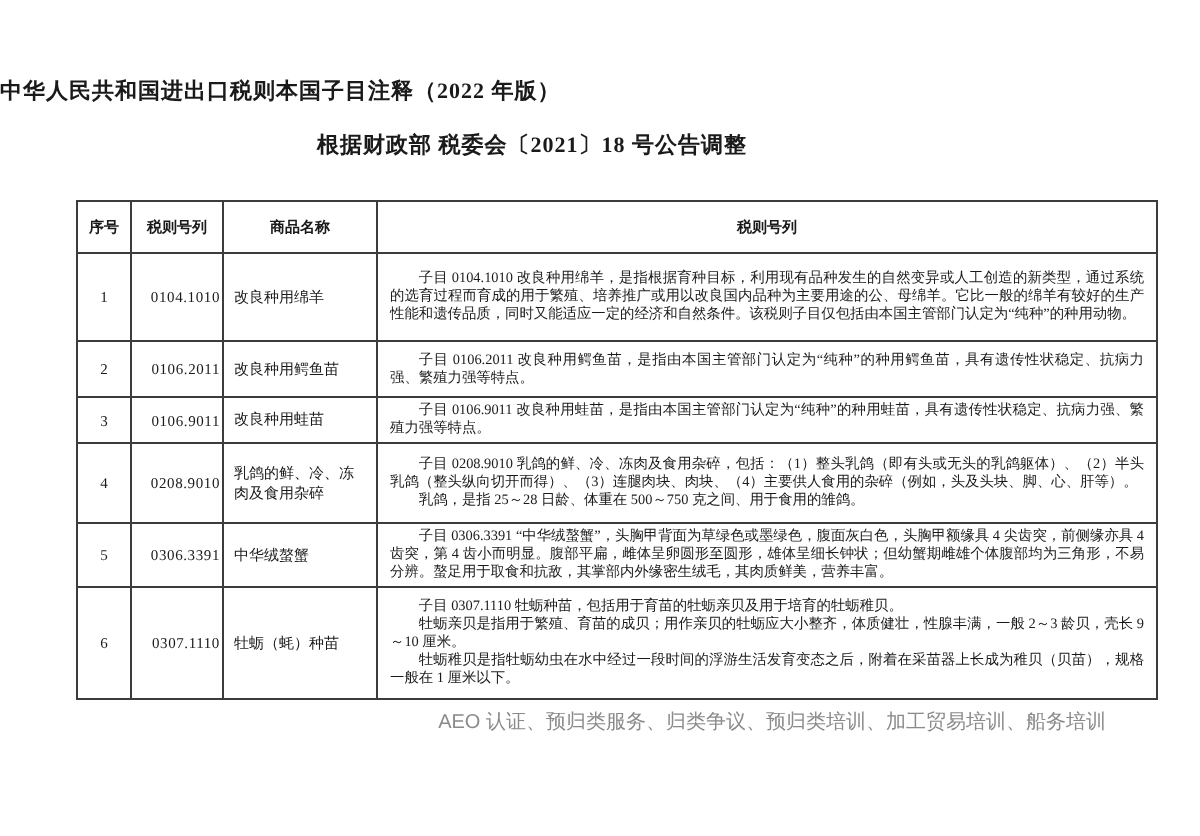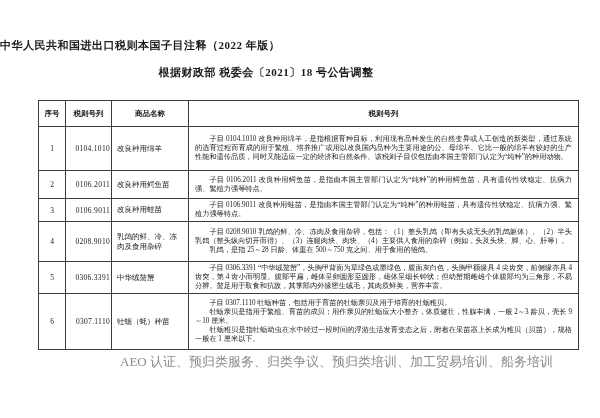--- a/index.html
+++ b/index.html
@@ -44,22 +44,22 @@
   }
   tbody tr:nth-child(1) { height:44px; }
   tbody tr:nth-child(2) { height:28px; }
   tbody tr:nth-child(3) { height:23px; }
   tbody tr:nth-child(4) { height:40px; }
   tbody tr:nth-child(5) { height:29px; }
   tbody tr:nth-child(6) { height:56px; }
 
   .footer {
     position:absolute; top:356px; right:47px; text-align:left;
-    color:#8a8a8a; font-size:13px; line-height:12px;
-    font-family:Liberation Serif, serif;
+    color:#8a8a8a; font-size:10px; line-height:12px;
+    font-family:Liberation Sans, sans-serif;
   }
 </style>
 </head>
 <body>
 
 <div class="page">
 
   <div class="title1">中华人民共和国进出口税则本国子目注释（2022 年版）</div>
   <div class="title2">根据财政部 税委会〔2021〕18 号公告调整</div>
 

